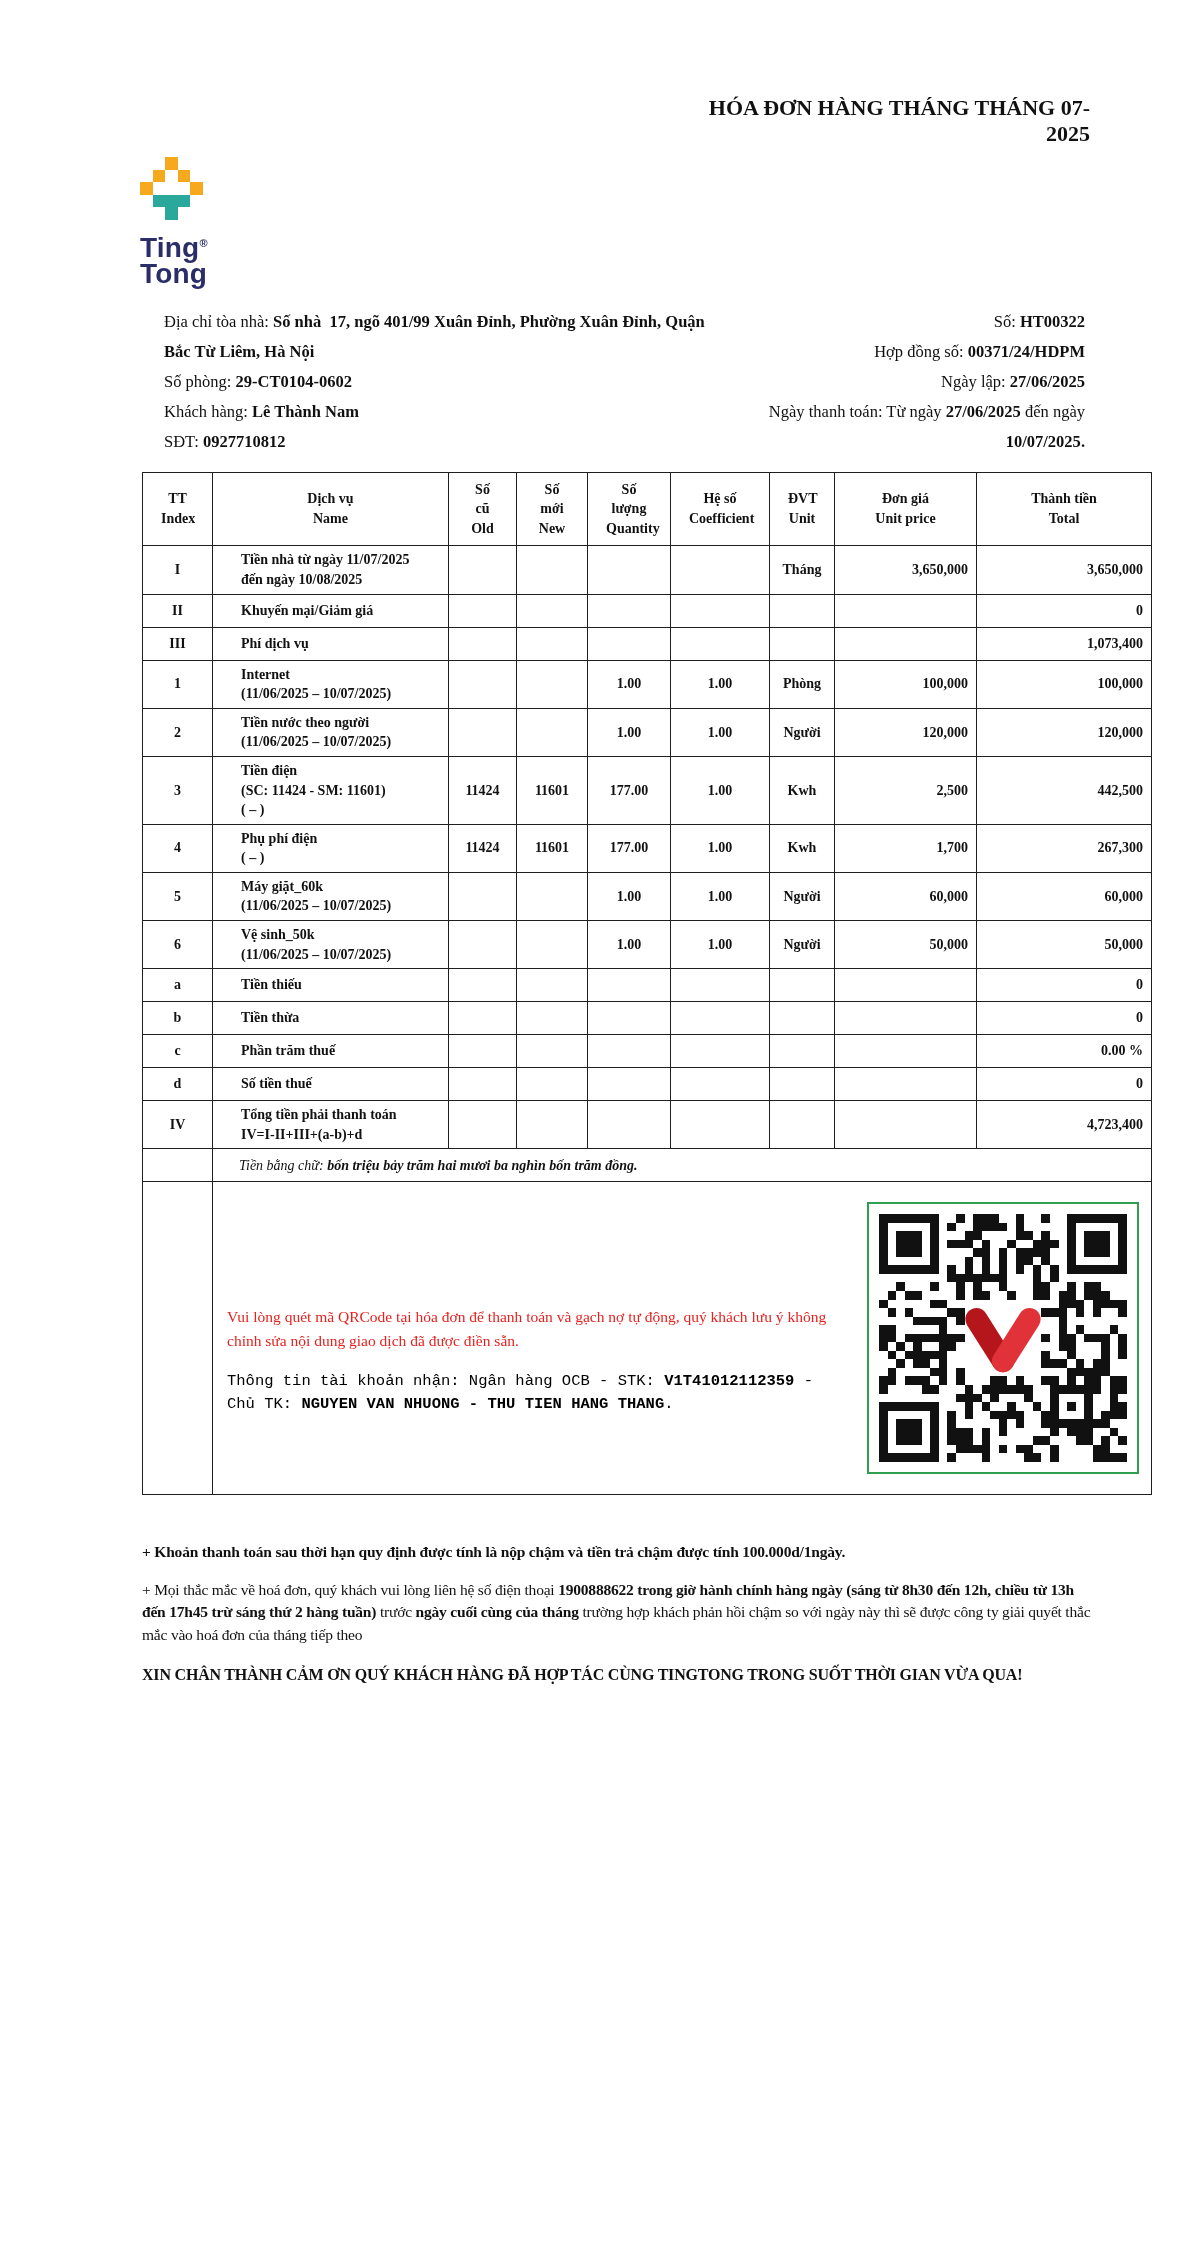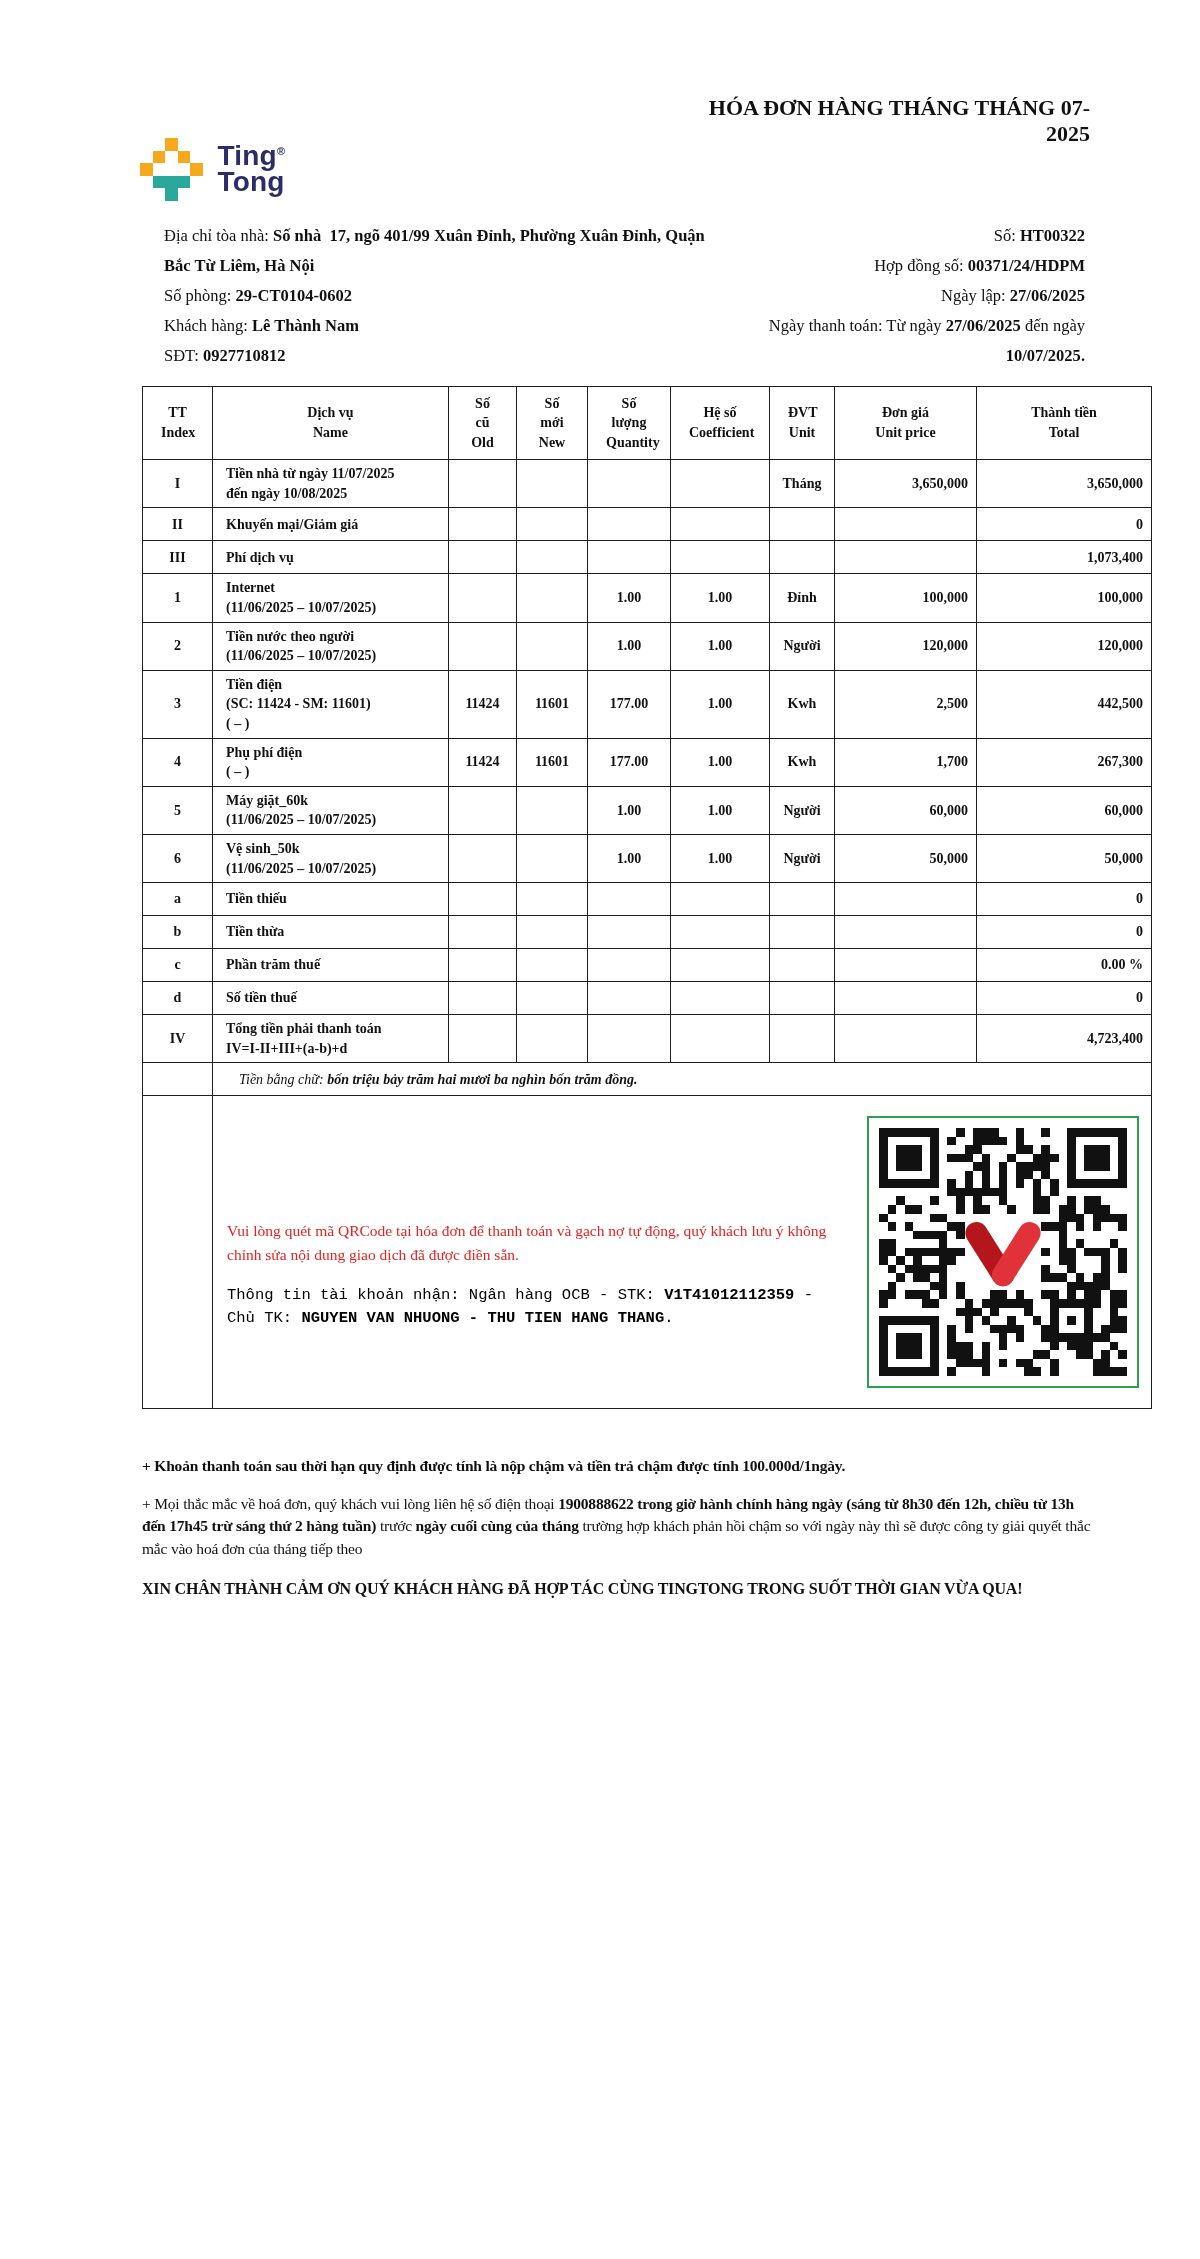--- a/index.html
+++ b/index.html
@@ -6,21 +6,21 @@
     --brand_yellow:#f6a91c; --brand_teal:#29a89b; --brand_navy:#2b2d68;
     --note_red:#e42320; --qr_green:#2f9e4f; --ink:#111111; --border:#1f1f1f;
   }
   *{margin:0;padding:0;box-sizing:border-box;}
   html,body{background:#ffffff;}
   body{width:1200px;height:2259px;font-family:"Liberation Serif",serif;color:var(--ink);}
   .page{position:relative;width:1200px;height:2259px;background:#fff;overflow:hidden;}
 
   
   .header{display:flex;justify-content:space-between;align-items:flex-start;padding:95px 110px 0 140px;}
-  .logo{display:flex;align-items:center;gap:15px;margin-top:43px;}
+  .logo{display:flex;gap:15px;margin-top:62px;flex-direction:column;}
   .logo-grid{display:grid;grid-template-columns:repeat(5,12.5px);grid-template-rows:repeat(5,12.5px);}
   .px{width:12.5px;height:12.5px;}
   .px.y{background:var(--brand_yellow);}
   .px.t{background:var(--brand_teal);}
   .logo-text{font-family:"Liberation Sans",sans-serif;font-weight:bold;color:var(--brand_navy);font-size:28px;line-height:0.93;letter-spacing:0.2px;}
   .logo-text .reg{font-size:11px;vertical-align:super;}
   .title{font-size:22px;font-weight:bold;text-align:right;white-space:pre-line;line-height:1.18;max-width:520px;margin-top:0;}
 
   
   .info{display:flex;justify-content:space-between;align-items:flex-start;padding:20px 115px 0 140px;font-size:16.5px;}
@@ -31,21 +31,21 @@
   .val{font-weight:bold;white-space:pre-wrap;}
 
   
   table{border-collapse:collapse;table-layout:fixed;width:1009px;margin:15px 0 0 142px;font-size:14px;}
   col.c1{width:70px}col.c2{width:236px}col.c3{width:68px}col.c4{width:71px}col.c5{width:83px}
   col.c6{width:99px}col.c7{width:65px}col.c8{width:142px}col.c9{width:175px}
   th,td{border:1.5px solid var(--border);vertical-align:middle;line-height:1.4;}
   th{font-weight:bold;text-align:center;padding:7px 18px;font-size:14px;}
   td{height:33px;padding:4px 6px;font-weight:bold;}
   td.idx{text-align:center;}
-  td.name{text-align:left;padding-left:13px;white-space:pre-line;}
+  td.name{text-align:left;padding-left:28px;white-space:pre-line;}
   td.ctr{text-align:center;}
   td.num{text-align:right;padding-right:8px;}
   .words-cell{font-weight:normal;padding-left:26px;}
   .words-label{font-style:italic;}
   .words-value{font-style:italic;font-weight:bold;}
 
   
   .qr-cell{padding:20px 12px 20px 14px;font-weight:normal;}
   .qr-flex{display:flex;align-items:center;gap:22px;min-height:252px;}
   .qr-texts{flex:1;font-size:15.5px;line-height:1.5;}
@@ -202,21 +202,21 @@
           <td class="num">1,073,400</td>
         </tr>
         <tr>
           <td class="idx">1</td>
           <td class="name">Internet
 (11/06/2025 – 10/07/2025)</td>
           <td class="ctr"></td>
           <td class="ctr"></td>
           <td class="ctr">1.00</td>
           <td class="ctr">1.00</td>
-          <td class="ctr">Đỉnh</td>
+          <td class="ctr">Phòng</td>
           <td class="num">100,000</td>
           <td class="num">100,000</td>
         </tr>
         <tr>
           <td class="idx">2</td>
           <td class="name">Tiền nước theo người
 (11/06/2025 – 10/07/2025)</td>
           <td class="ctr"></td>
           <td class="ctr"></td>
           <td class="ctr">1.00</td>

